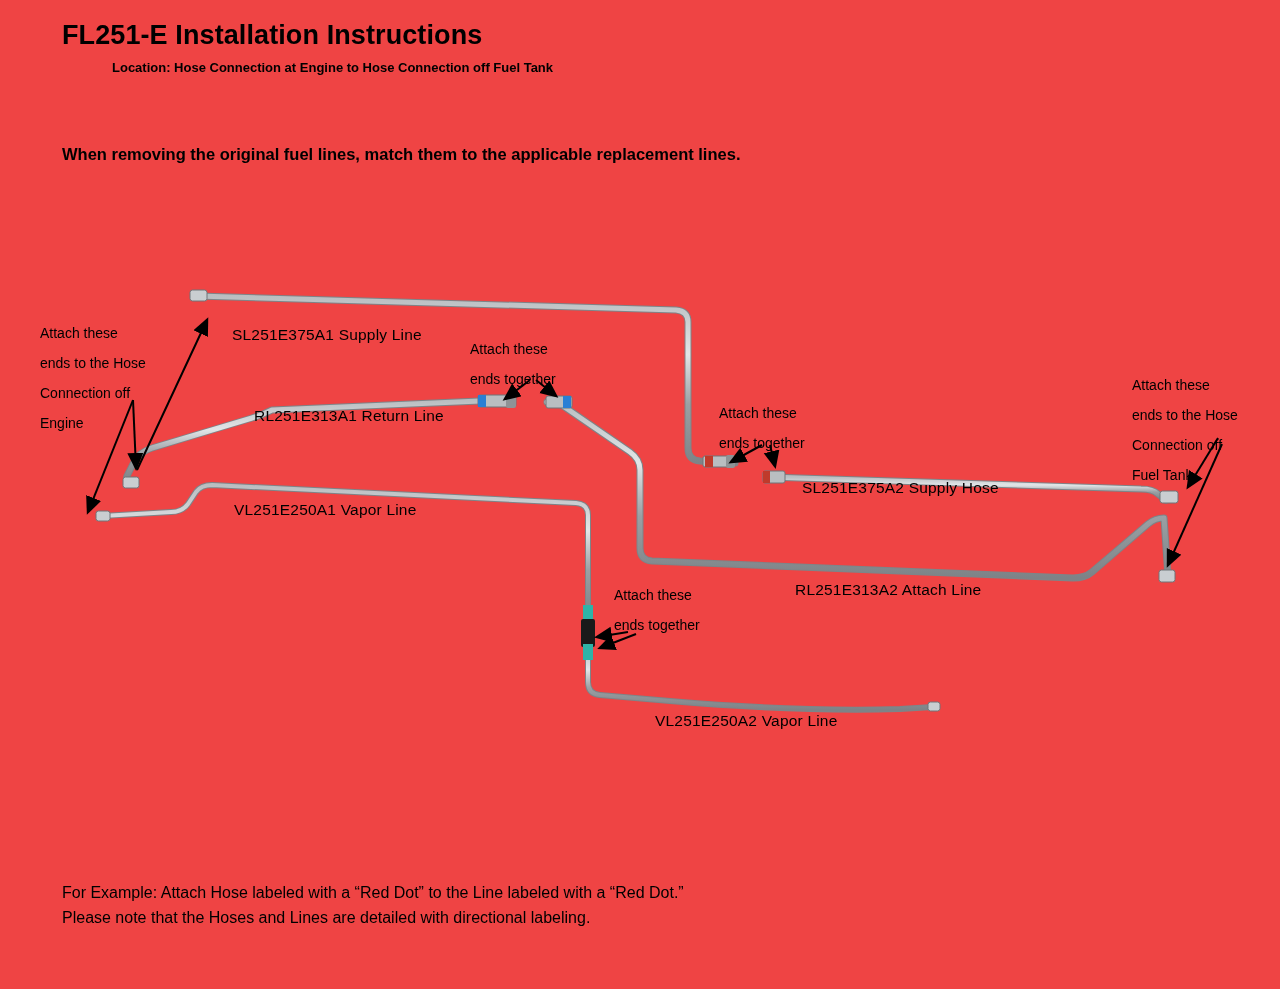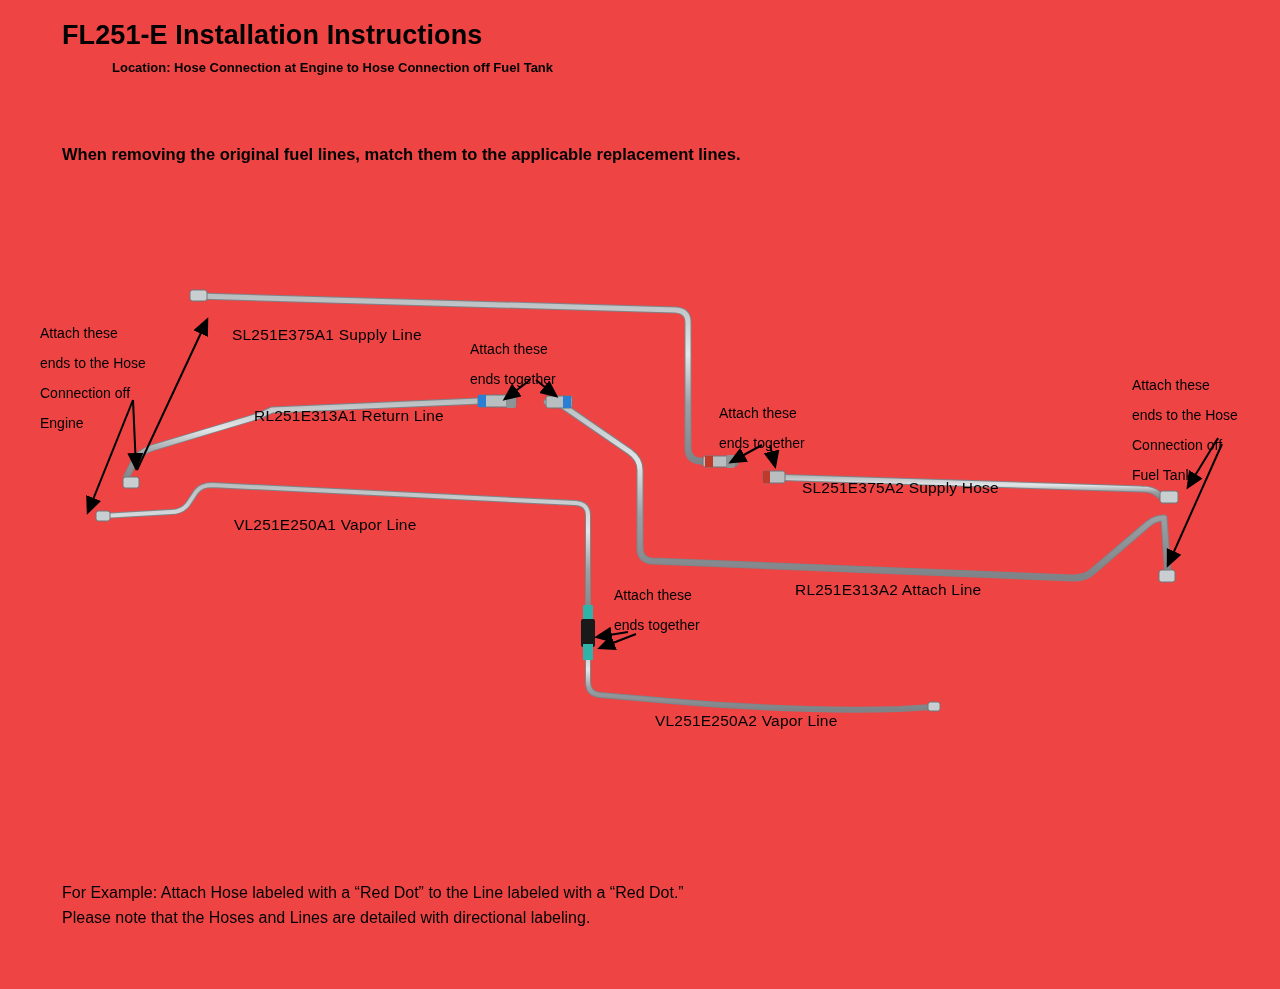--- a/index.html
+++ b/index.html
@@ -217,21 +217,21 @@
 Fuel Tank</div>
   <div class="lbl" style="left:470px; top:334px;">Attach these
 ends together</div>
   <div class="lbl" style="left:719px; top:398px;">Attach these
 ends together</div>
   <div class="lbl" style="left:614px; top:580px;">Attach these
 ends together</div>
 
   <div class="lbl-part" style="left:232px; top:326px;">SL251E375A1 Supply Line</div>
   <div class="lbl-part" style="left:254px; top:407px;">RL251E313A1 Return Line</div>
-  <div class="lbl-part" style="left:234px; top:516px;">VL251E250A1 Vapor Line</div>
+  <div class="lbl-part" style="left:234px; top:501px;">VL251E250A1 Vapor Line</div>
   <div class="lbl-part" style="left:802px; top:479px;">SL251E375A2 Supply Hose</div>
   <div class="lbl-part" style="left:795px; top:581px;">RL251E313A2 Attach Line</div>
   <div class="lbl-part" style="left:655px; top:712px;text-align:center;">VL251E250A2 Vapor Line</div>
 
   <div class="footnote">
     <div>For Example: Attach Hose labeled with a “Red Dot” to the Line labeled with a “Red Dot.”</div>
     <div>Please note that the Hoses and Lines are detailed with directional labeling.</div>
   </div>
 
 </div>

